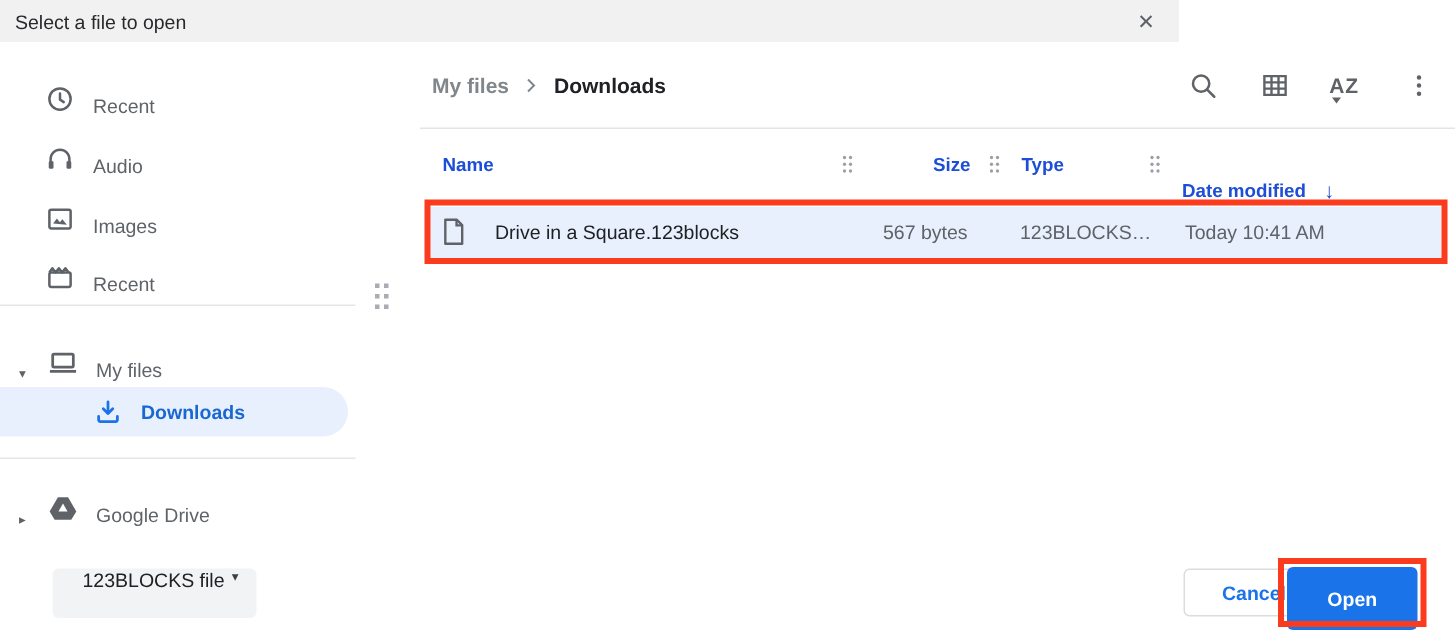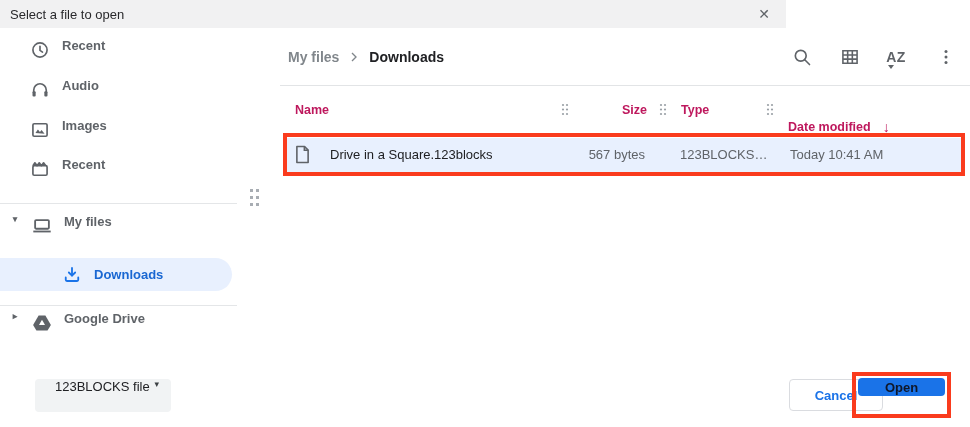--- a/index.html
+++ b/index.html
@@ -8,22 +8,22 @@
 
   
   .titlebar { position:absolute; left:0; top:0; width:786px; height:28px; background:#f1f1f2;
               display:flex; align-items:center; }
   .titlebar .title { margin-left:10px; font-size:13px; color:#29292c; }
   .titlebar .close { position:absolute; right:8px; top:0; width:28px; height:28px;
                      display:flex; align-items:center; justify-content:center;
                      color:#5f6368; font-size:14px; cursor:pointer; }
 
   
-  .sb-item { position:absolute; left:0; height:40px; display:flex; align-items:flex-start;
-             color:#5f6368; font-size:13px; font-weight:bold; cursor:pointer; }
+  .sb-item { position:absolute; left:0; height:40px; display:flex; align-items:flex-end;
+             color:#5f6368; font-size:13px; font-weight:normal; cursor:pointer; }
   .sb-item .ic { width:24px; height:24px; margin-left:28px; display:flex; align-items:center; justify-content:center; color:#5f6368; }
   .sb-item .lbl { margin-left:10px; }
   .sb-recent { top:38px; } .sb-audio { top:78px; } .sb-images { top:118px; } .sb-videos { top:157px; }
   .sb-myfiles { top:214px; } .sb-gdrive { top:311px; }
   .caret { position:absolute; left:8px; width:14px; text-align:center; color:#5f6368; font-size:9px; }
   .sb-myfiles .ic, .sb-gdrive .ic { margin-left:30px; }
   .sb-sep { position:absolute; left:0; width:237px; height:1px; background:#e4e6e8; }
   .sep1 { top:203px; } .sep2 { top:305px; }
   .sb-downloads { position:absolute; left:0; top:258px; width:232px; height:33px;
                   background:#e8f0fe; border-radius:0 17px 17px 0;
@@ -42,21 +42,21 @@
   .tool { position:absolute; top:45px; width:24px; height:24px; display:flex; align-items:center;
           justify-content:center; color:#5f6368; cursor:pointer; }
   .t-search { left:790px; } .t-grid { left:838px; } .t-az { left:884px; } .t-more { left:934px; }
   .az-wrap { position:relative; font-size:14px; font-weight:bold; color:#5f6368; letter-spacing:0.5px; }
   .az-wrap::after { content:""; position:absolute; left:2px; bottom:-4px; border-left:3px solid transparent;
                     border-right:3px solid transparent; border-top:4px solid #5f6368; }
   .main-sep { position:absolute; left:280px; top:85px; width:690px; height:1px; background:#e2e4e6; }
 
   
   .thead { position:absolute; left:0; top:95px; width:970px; height:34px; font-size:12.5px;
-           font-weight:bold; color:#be185d; }
+           font-weight:bold; color:#1d4ed8; }
   .th { position:absolute; top:8px; cursor:pointer; }
   .th-name { left:295px; }
   .th-size { left:575px; width:72px; text-align:right; }
   .th-type { left:681px; }
   .th-date { left:788px; display:flex; gap:12px; align-items:center;margin-top:16px; }
   .th-date .arrow { font-size:14px; font-weight:normal; }
   .hgrip { position:absolute; top:6px; width:10px; height:16px; display:flex; align-items:center;
            justify-content:center; color:#9aa0a6; cursor:col-resize; }
   .g1 { left:560px; } .g2 { left:658px; } .g3 { left:765px; }
 
@@ -77,22 +77,22 @@
 
   
   .filetype { position:absolute; left:35px; top:379px; width:136px; height:33px; background:#f1f3f4;
               border-radius:4px; display:flex; justify-content:space-between;
               padding:0 12px 0 20px; cursor:pointer; }
   .filetype .lbl { font-size:13px; color:#202124; }
   .filetype .dd { color:#3c4043; font-size:9px; }
   .btn-cancel { position:absolute; left:753px; top:379px; width:94px; height:32px; background:#fff;
                 border:1px solid #dadce0; border-radius:4px; color:#1a73e8; font-size:13px;
                 font-weight:bold; display:flex; align-items:center; justify-content:center; cursor:pointer;margin-left:36px; }
-  .btn-open { position:absolute; left:858px; top:378px; width:87px; height:18px; background:#1a73e8;
-              border-radius:4px; color:#0f172a; font-size:13px; font-weight:bold;
+  .btn-open { position:absolute; left:858px; top:378px; width:87px; height:42px; background:#1a73e8;
+              border-radius:4px; color:#ffffff; font-size:13px; font-weight:bold;
               display:flex; align-items:center; justify-content:center; cursor:pointer; }
   svg { display:block; }
 </style>
 </head>
 <body>
 
 <div class="window">
 
   <div class="titlebar">
     <span class="title">Select a file to open</span>

